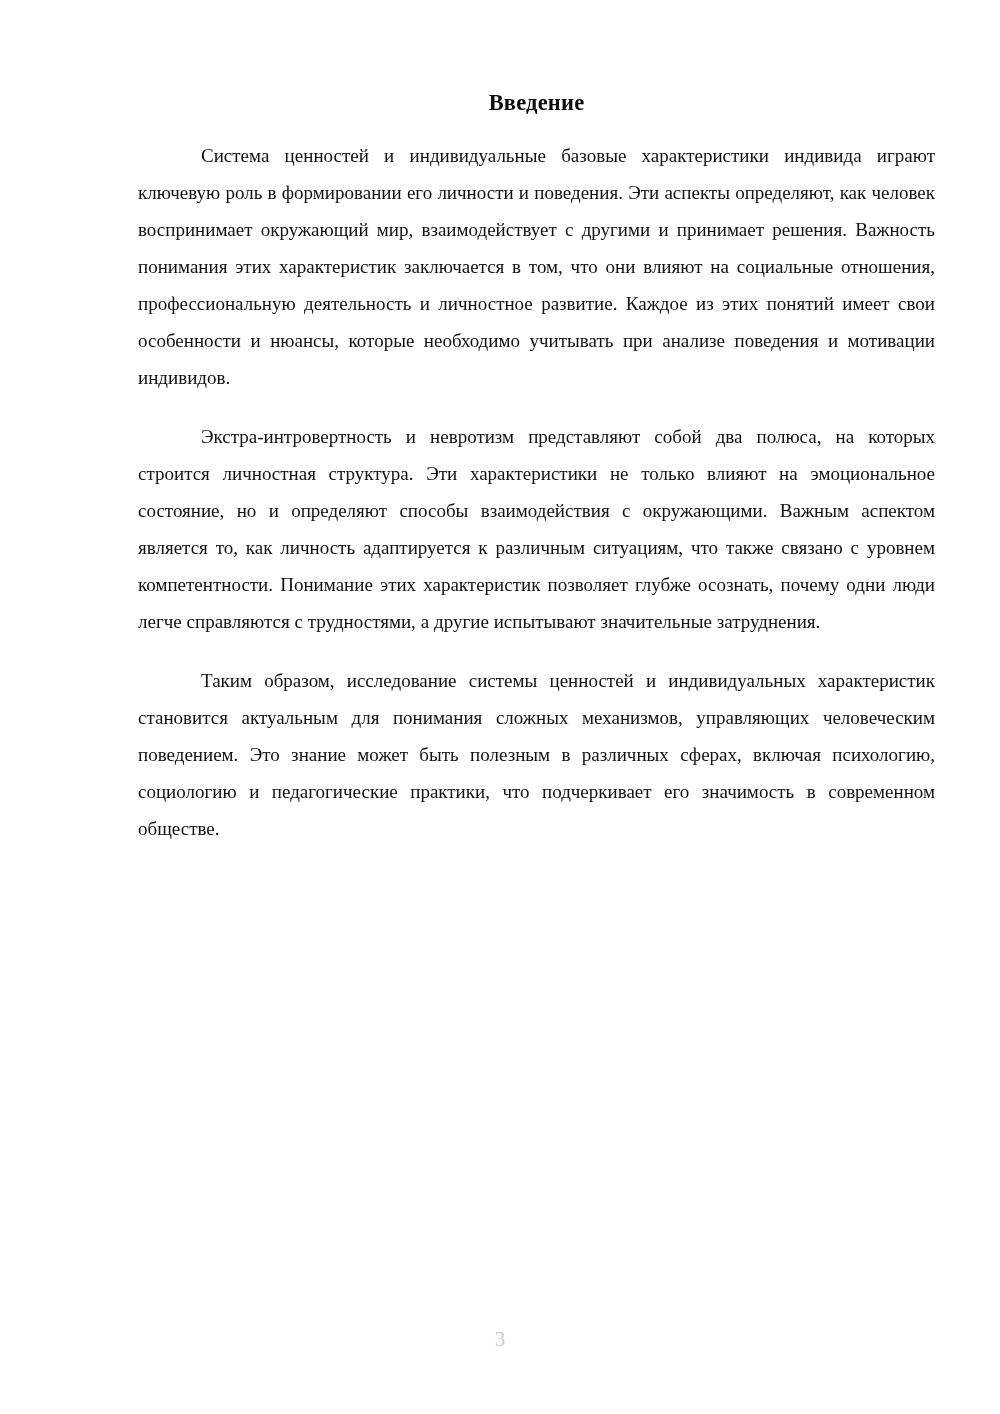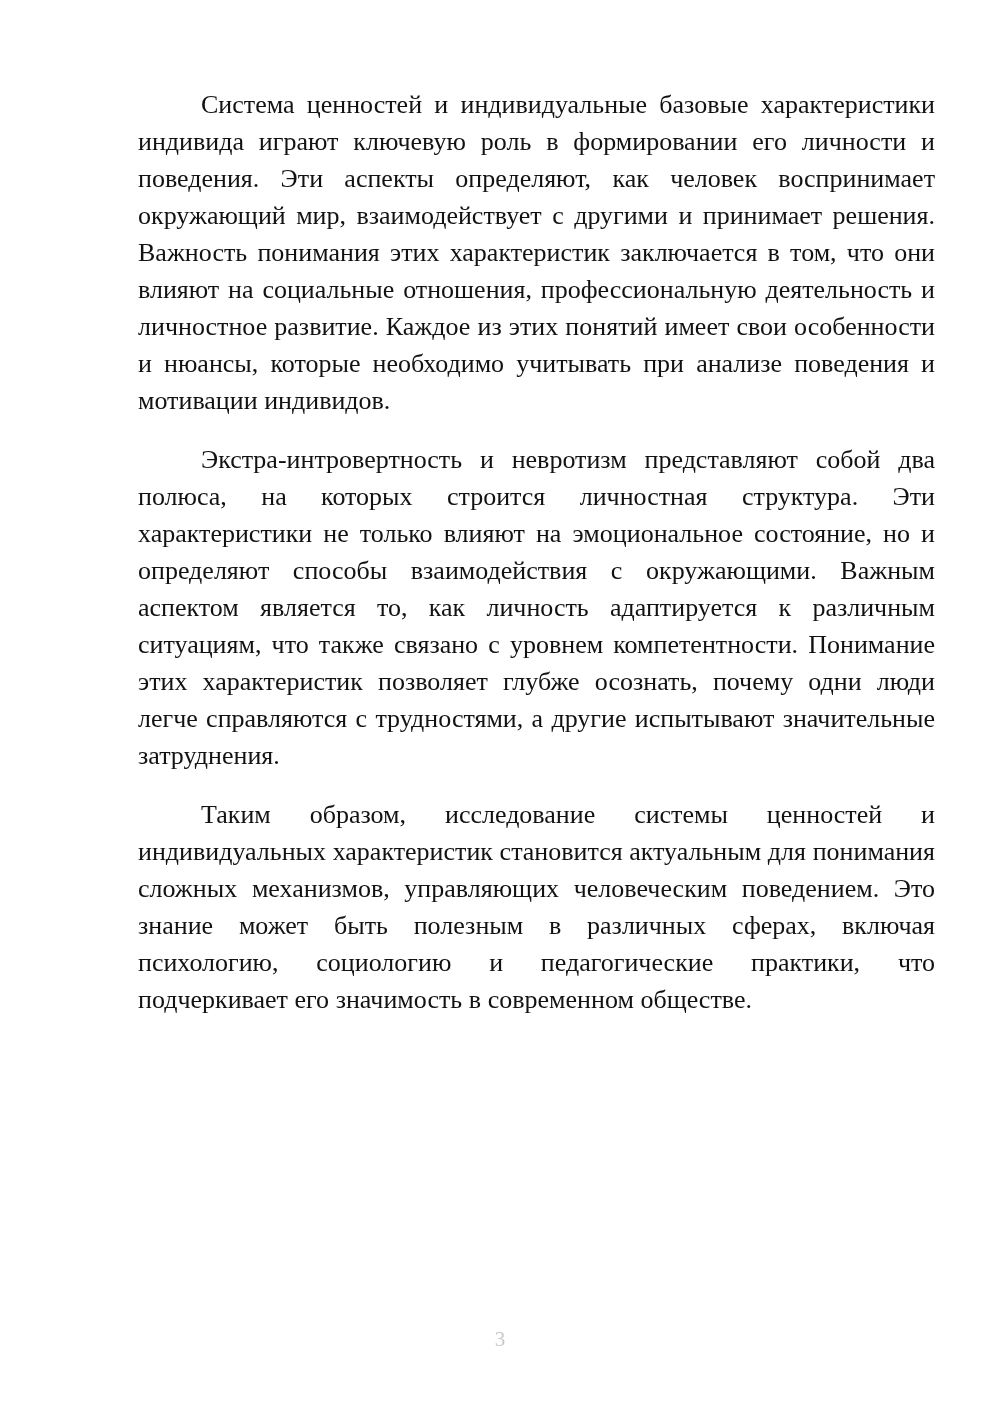--- a/index.html
+++ b/index.html
@@ -34,21 +34,21 @@
     font-size: 22.5px;
     font-weight: bold;
     text-align: center;
     letter-spacing: 0.2px;
     margin: 0 0 17px 0;
     line-height: 34px;
     color: #0b0b0b;
   }
 
   .para {
-    font-size: 26px;
+    font-size: 19px;
     line-height: 37px;
     text-align: justify;
     text-justify: inter-word;
     text-indent: 63px;
     margin: 0 0 22px 0;
     color: #121212;
     hyphens: none;
     word-spacing: 0.1px;
   }
 
@@ -67,20 +67,21 @@
     color: #c9c9cf;
   }
 </style>
 </head>
 <body>
 
 <div class="page">
 
   <div class="content">
 
+    <h1 class="doc-title">Введение</h1>
 
     <p class="para">Система ценностей и индивидуальные базовые характеристики индивида играют ключевую роль в формировании его личности и поведения. Эти аспекты определяют, как человек воспринимает окружающий мир, взаимодействует с другими и принимает решения. Важность понимания этих характеристик заключается в том, что они влияют на социальные отношения, профессиональную деятельность и личностное развитие. Каждое из этих понятий имеет свои особенности и нюансы, которые необходимо учитывать при анализе поведения и мотивации индивидов.</p>
 
     <p class="para">Экстра-интровертность и невротизм представляют собой два полюса, на которых строится личностная структура. Эти характеристики не только влияют на эмоциональное состояние, но и определяют способы взаимодействия с окружающими. Важным аспектом является то, как личность адаптируется к различным ситуациям, что также связано с уровнем компетентности. Понимание этих характеристик позволяет глубже осознать, почему одни люди легче справляются с трудностями, а другие испытывают значительные затруднения.</p>
 
     <p class="para">Таким образом, исследование системы ценностей и индивидуальных характеристик становится актуальным для понимания сложных механизмов, управляющих человеческим поведением. Это знание может быть полезным в различных сферах, включая психологию, социологию и педагогические практики, что подчеркивает его значимость в современном обществе.</p>
 
   </div>
 
   <div class="page-number">3</div>

